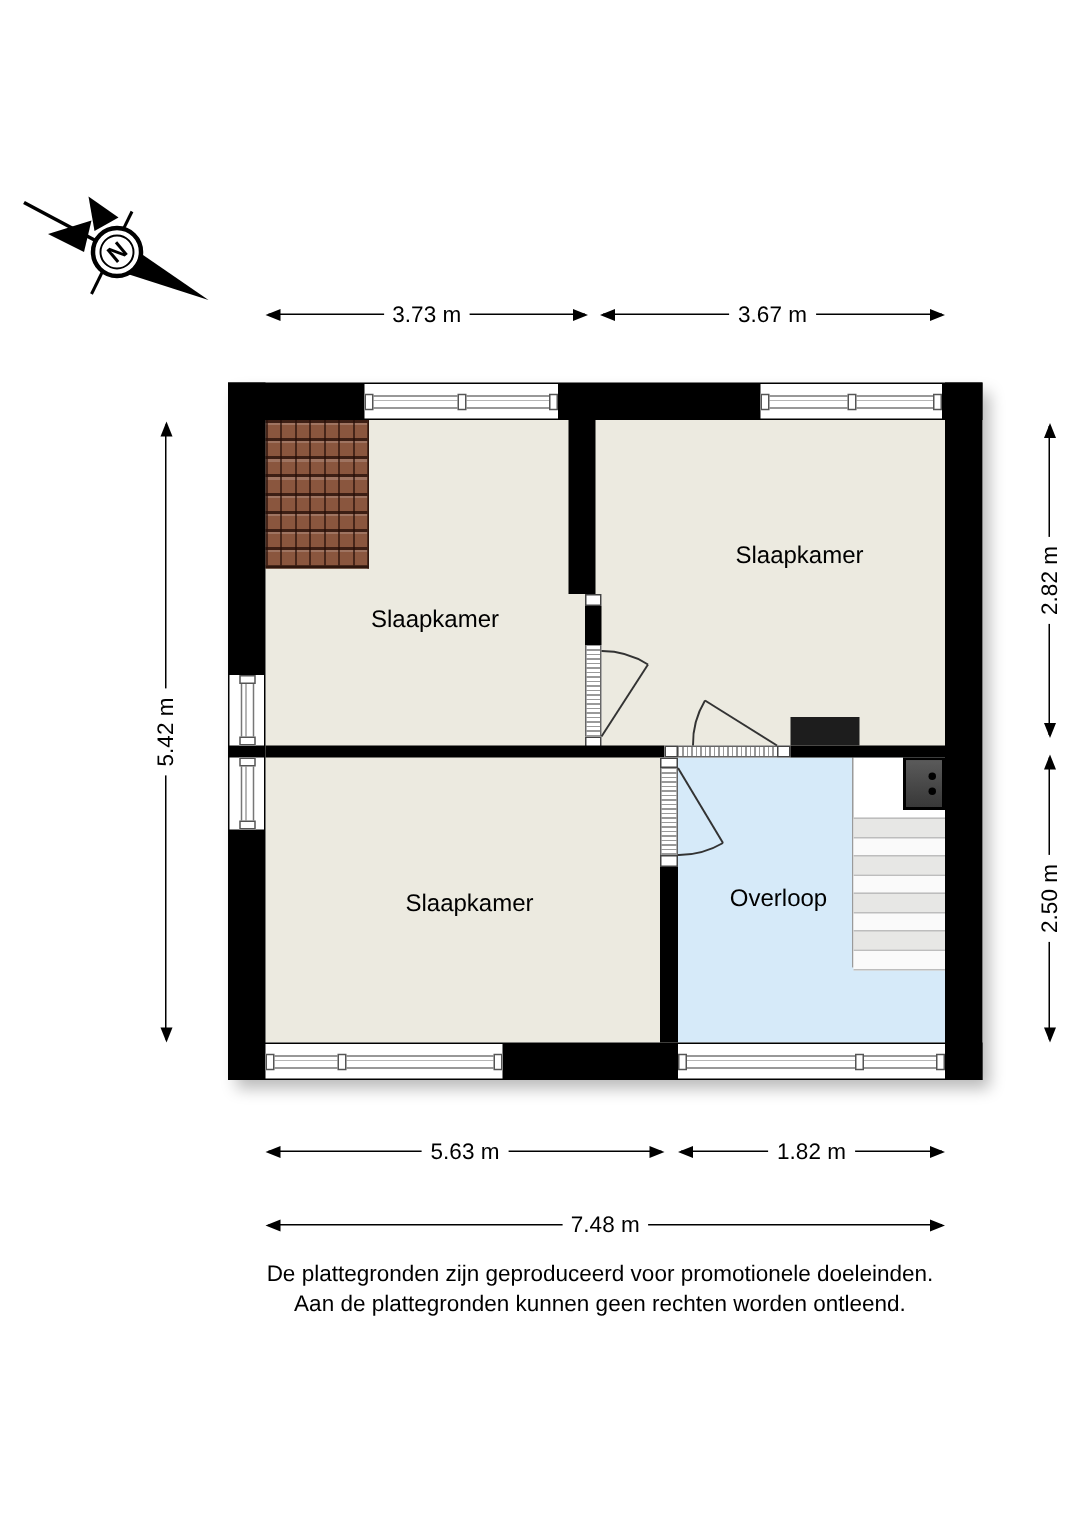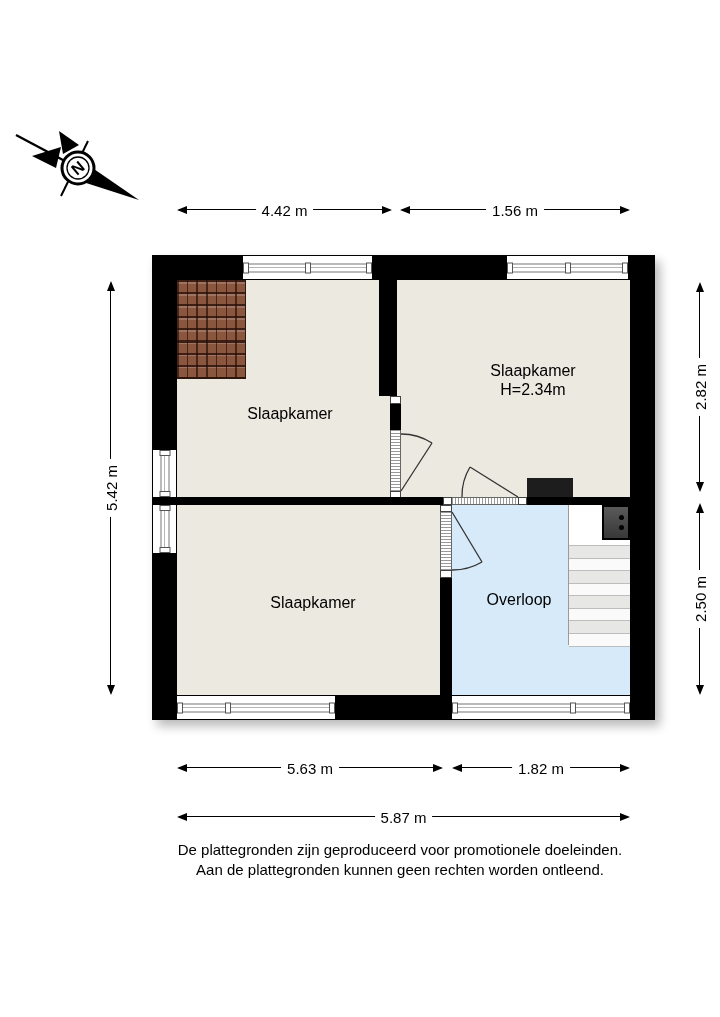--- a/index.html
+++ b/index.html
@@ -177,40 +177,39 @@
     <path d="M452,512 L482,562"></path>
     <path d="M452,570 A58,58 0 0 0 482,562"></path>
   </g>
 </svg>
 
 <div class="abs room-label" style="left:200px;top:404px;width:180px;">
   <span>Slaapkamer</span>
 </div>
 <div class="abs room-label" style="left:443px;top:361px;width:180px;">
   <div>Slaapkamer</div>
-  <div>H=2.34m</div>
 </div>
 <div class="abs room-label" style="left:223px;top:593px;width:180px;">
   <span>Slaapkamer</span>
 </div>
 <div class="abs room-label" style="left:449px;top:590px;width:140px;">
   <span>Overloop</span>
 </div>
 
 <div class="abs dim hd" style="left:177px;top:202px;width:215px;">
   <div class="line"></div>
     <span class="arw l"></span>
     <span class="arw r"></span>
-  <span class="lbl">4.42 m</span>
+  <span class="lbl">3.73 m</span>
 </div>
 <div class="abs dim hd" style="left:400px;top:202px;width:230px;">
   <div class="line"></div>
     <span class="arw l"></span>
     <span class="arw r"></span>
-  <span class="lbl">1.56 m</span>
+  <span class="lbl">3.67 m</span>
 </div>
 
 <div class="abs dim v" style="left:103px;top:281px;height:414px;">
   <div class="line"></div>
     <span class="arw u"></span>
     <span class="arw d"></span>
   <span class="lbl">5.42 m</span>
 </div>
 
 <div class="abs dim v" style="left:692px;top:282px;height:210px;">
@@ -235,19 +234,19 @@
 <div class="abs dim hd" style="left:452px;top:760px;width:178px;">
   <div class="line"></div>
     <span class="arw l"></span>
     <span class="arw r"></span>
   <span class="lbl">1.82 m</span>
 </div>
 <div class="abs dim hd" style="left:177px;top:809px;width:453px;">
   <div class="line"></div>
     <span class="arw l"></span>
     <span class="arw r"></span>
-  <span class="lbl">5.87 m</span>
+  <span class="lbl">7.48 m</span>
 </div>
 
 <div class="abs disclaimer">
   <div>De plattegronden zijn geproduceerd voor promotionele doeleinden.</div>
   <div>Aan de plattegronden kunnen geen rechten worden ontleend.</div>
 </div>
 
 </body></html>

